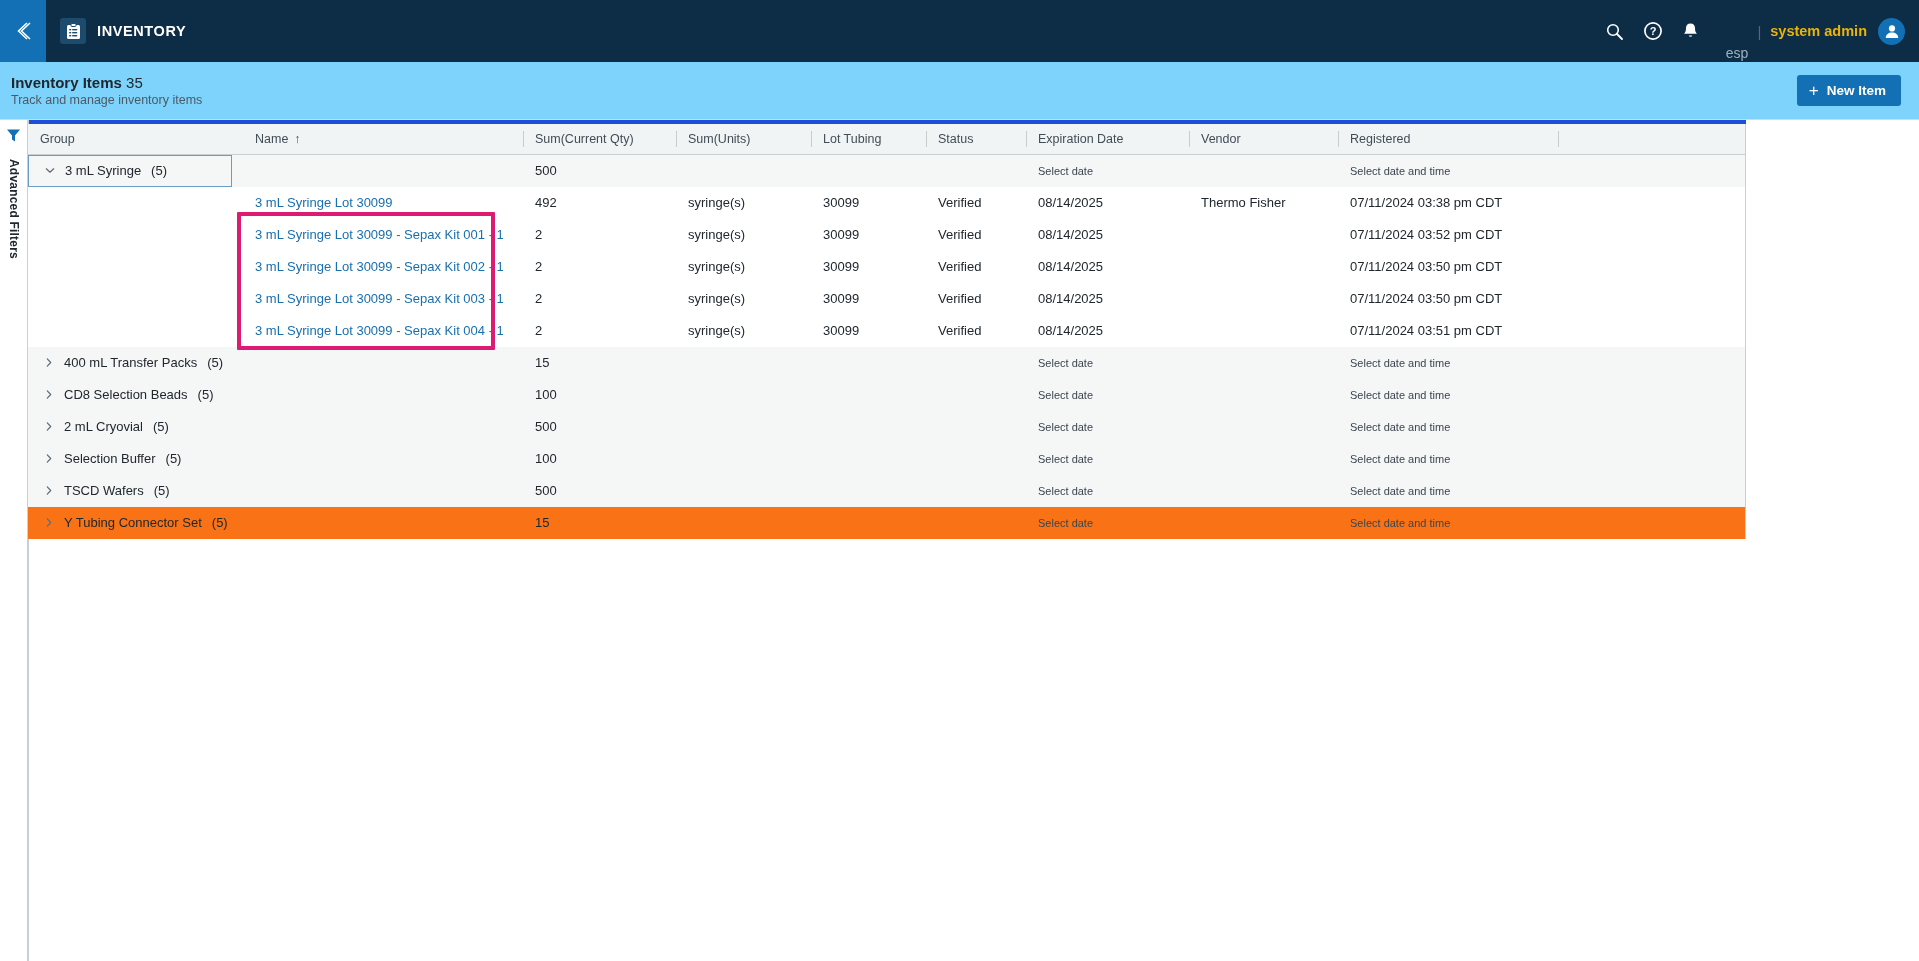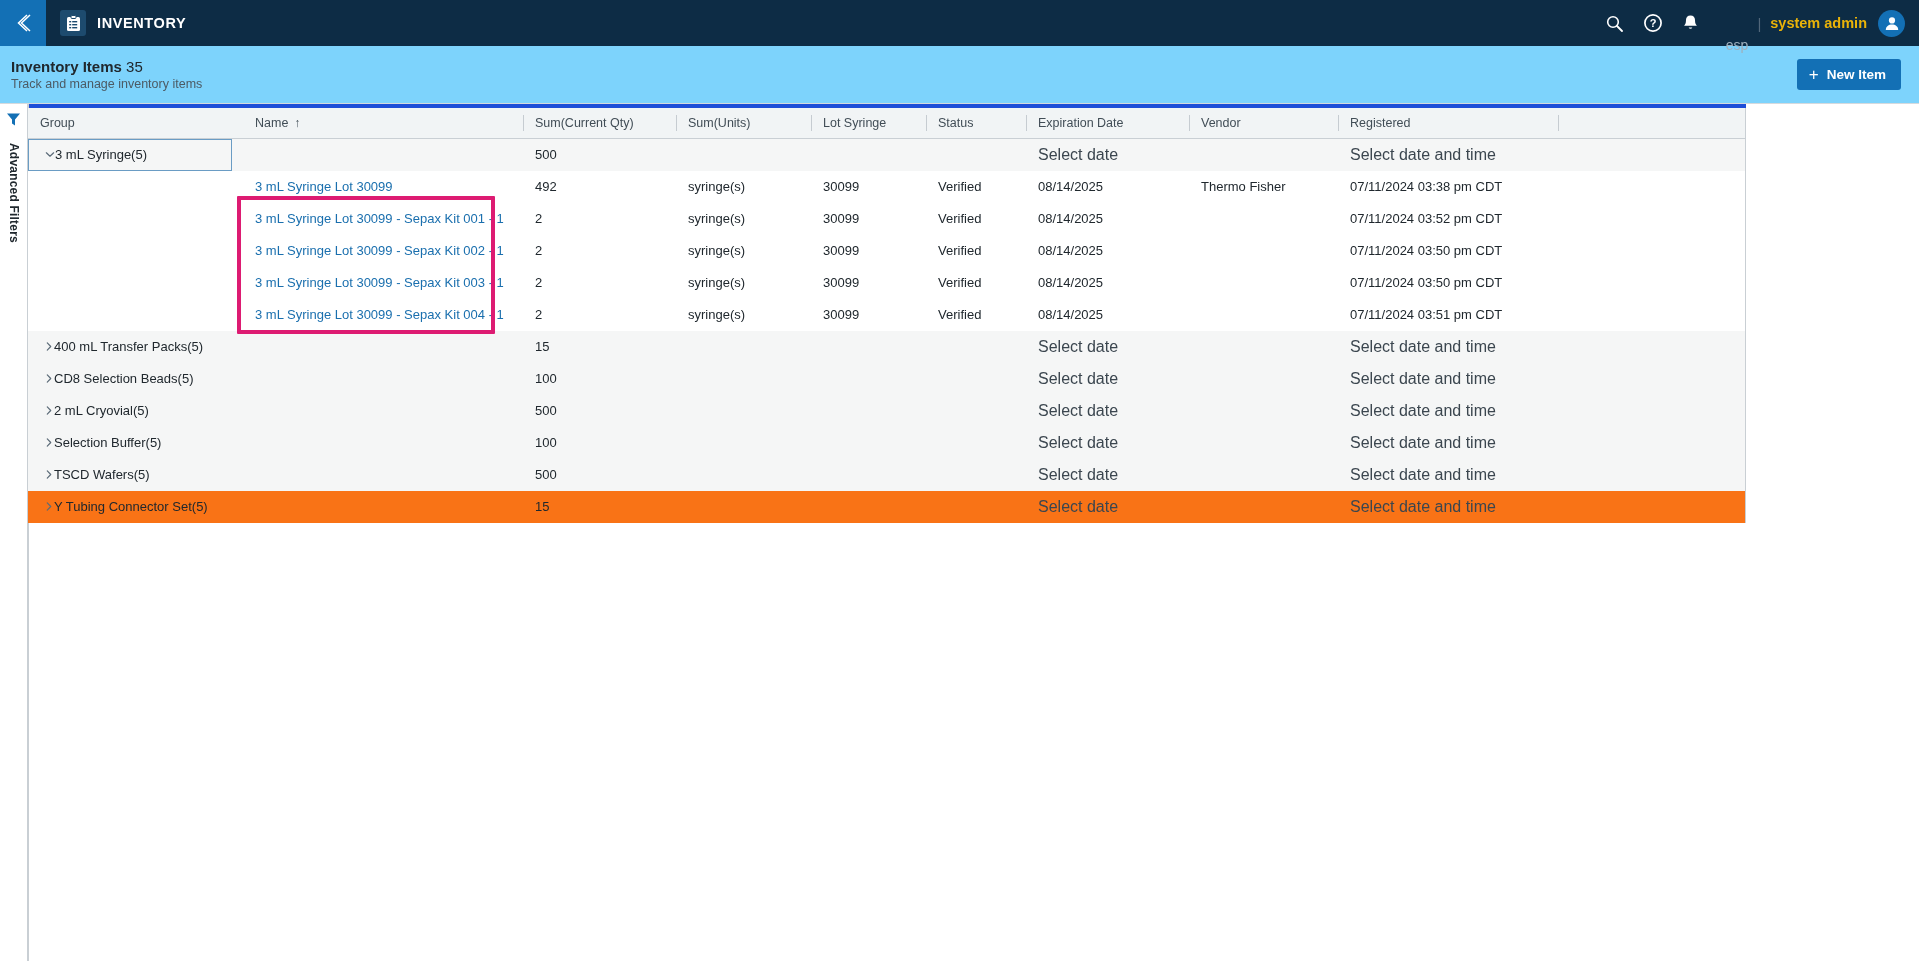--- a/index.html
+++ b/index.html
@@ -8,21 +8,21 @@
     width: 1919px;
     height: 961px;
     overflow: hidden;
     background: #ffffff;
     font-family: "Liberation Sans", "DejaVu Sans", sans-serif;
     color: #20282e;
   }
 
   
   .topbar {
-    height: 46px;
+    height: 62px;
     background: #0d2c45;
     display: flex;
     align-items: stretch;
     position: relative;
   }
   .nav-back {
     width: 46px;
     background: #1370b5;
     display: flex;
     align-items: center;
@@ -187,20 +187,21 @@
     vertical-align: middle;
   }
   tr.grouprow td { background: #f5f6f6; }
   tr.childrow td { background: #ffffff; }
   tr.hoverrow td { background: #f97316; }
 
   .grp-cell { position: relative; padding-left: 0 !important; }
   .grp-inner {
     display: flex;
     align-items: center;
+    gap: 10px;
     height: 32px;
     padding-left: 16px;
   }
   .grp-inner.selected {
     border: 1px solid #6a9cc4;
     background: #f5f6f6;
     margin-right: -1px;
   }
   .chev {
     width: 10px;
@@ -213,21 +214,21 @@
   }
   .grp-name { font-size: 13px; color: #20282e; }
   .grp-count { font-size: 13px; color: #20282e; }
 
   a.linkcell {
     color: #1a6fae;
     text-decoration: none;
     font-size: 13px;
     cursor: pointer;
   }
-  .placeholder { color: #3b464f; font-size: 16px; }
+  .placeholder { color: #3b464f; font-size: 11px; }
 
   
   .anno {
     position: absolute;
     border: 4px solid #dd1b72;
     pointer-events: none;
     z-index: 20;
     border-radius: 1px;
   }
   .left-edge-line {
@@ -338,21 +339,21 @@
           <col style="width: 149px;">
           <col style="width: 220px;">
           <col style="width: 187px;">
         </colgroup>
       <thead>
         <tr id="header-row">
             <th><span>Group</span></th>
             <th><span>Name</span><span class="sort-arrow">↑</span></th>
             <th class="sep"><span>Sum(Current Qty)</span></th>
             <th class="sep"><span>Sum(Units)</span></th>
-            <th class="sep"><span>Lot Syringe</span></th>
+            <th class="sep"><span>Lot Tubing</span></th>
             <th class="sep"><span>Status</span></th>
             <th class="sep"><span>Expiration Date</span></th>
             <th class="sep"><span>Vendor</span></th>
             <th class="sep"><span>Registered</span></th>
             <th class="sep"></th>
           </tr>
       </thead>
       <tbody id="table-body">
           <tr class="grouprow">
             <td class="grp-cell">

